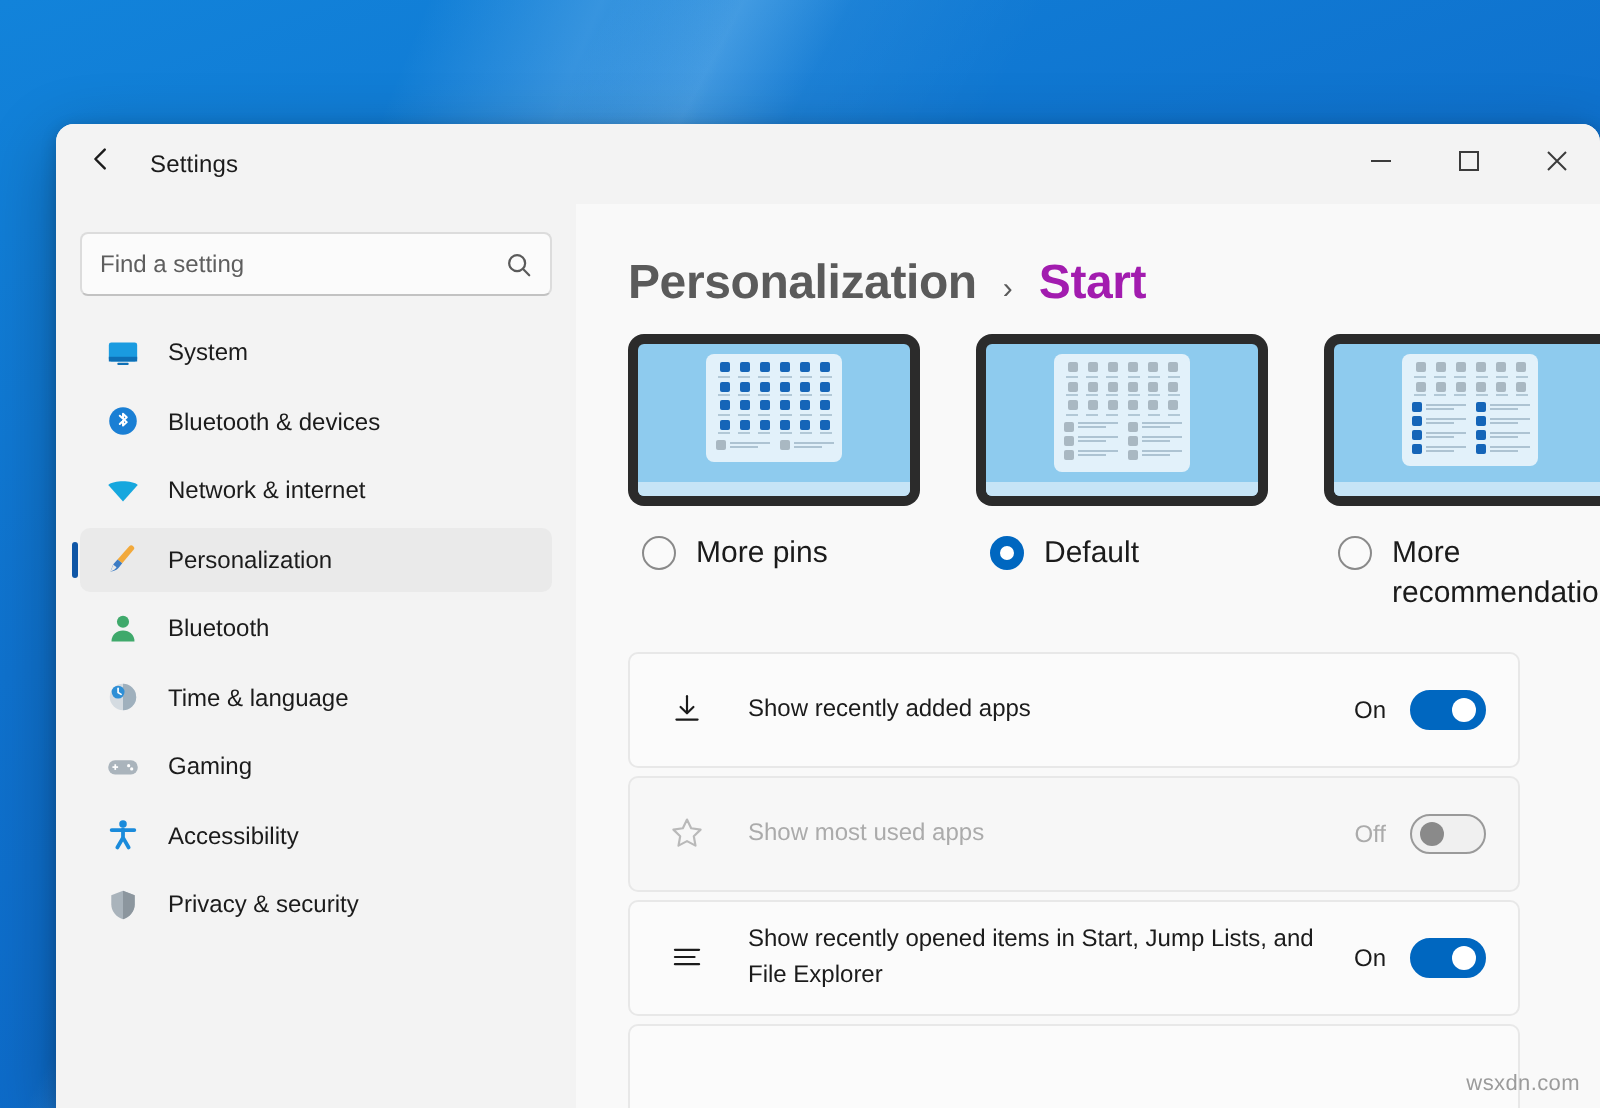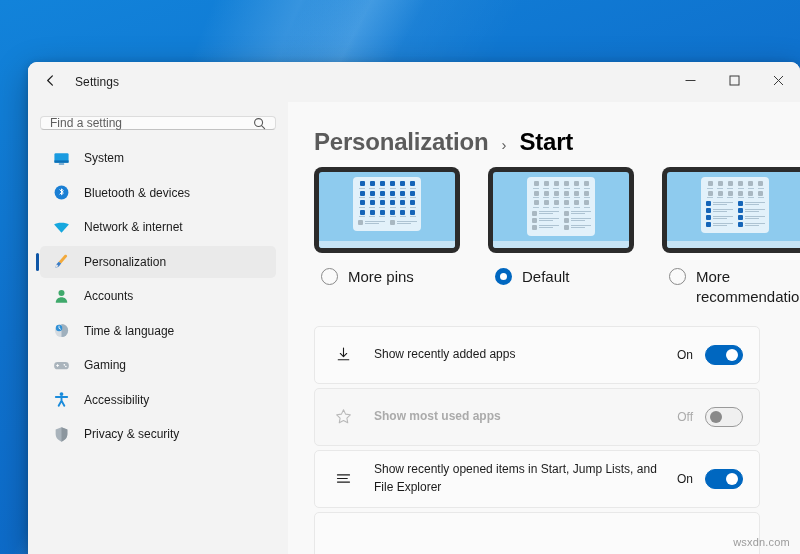--- a/index.html
+++ b/index.html
@@ -69,21 +69,21 @@
   }
   .avatar .torso {
     position: absolute; width: 24px; height: 13px; left: 10px; top: 25px;
     background: #8A8A8A; border-radius: 12px 12px 3px 3px;
   }
   .acct-text { margin-left: 13px; line-height: 1.25; }
   .acct-name { font-size: 12px; font-weight: bold; color: #1b1b1b; }
   .acct-sub { font-size: 11.5px; color: #414141; margin-top: 1px; }
 
   .searchbox {
-    margin: 14px 4px 0 4px; height: 14px; background: #FBFBFB;
+    margin: 14px 4px 0 4px; height: 32px; background: #FBFBFB;
     border: 1px solid #DCDCDC; border-bottom-color: #C2C2C2;
     border-radius: 4px; display: flex; align-items: center; padding: 0 9px;
   }
   .searchbox .ph { font-size: 12px; color: #5E5E5E; flex: 1; }
   .searchbox .sicon { color: #5A5A5A; display: flex; }
 
   .navlist { margin-top: 12px; }
   .navitem {
     height: 32px; display: flex; align-items: center; border-radius: 5px;
     margin: 0 4px 2.5px 4px; padding-left: 12px; position: relative;
@@ -101,21 +101,21 @@
 
   
   .main {
     flex: 1; background: #F9F9F9; position: relative; overflow: hidden;
     padding: 0 0 0 0;
   }
   .main-inner { padding: 26px 24px 0 26px; }
   .breadcrumb { display: flex; align-items: baseline; }
   .bc-parent { font-size: 24px; color: #5B5B5B; font-weight: bold; letter-spacing: -.2px; }
   .bc-sep { font-size: 15px; color: #5B5B5B; margin: 0 13px; }
-  .bc-current { font-size: 24px; color: #000000; font-weight: bold; letter-spacing: -.2px; }
+  .bc-current { font-size: 24px; color: #a21caf; font-weight: bold; letter-spacing: -.2px; }
 
   .section-label { font-size: 12px; color: #1b1b1b; margin-top: 22px; }
 
   .cards { display: flex; gap: 28px; margin-top: 11px; }
   .card-col { width: 146px; }
   .preview {
     width: 146px; height: 86px; background: #2B2B2B; border-radius: 8px;
     padding: 5px 5px 5px 5px;
   }
   .screen {
@@ -163,21 +163,21 @@
     min-height: 58px; display: flex; align-items: center;
     padding: 0 16px 0 18px; margin-bottom: 4px;
   }
   .srow.disabled { background: #F7F7F7; }
   .srow .ricon {
     width: 20px; flex: 0 0 20px; margin-right: 21px; color: #1b1b1b;
     display: flex; align-items: center; justify-content: center;
   }
   .srow.disabled .ricon { color: #B9B9B9; }
   .srow .rlabel { flex: 1; font-size: 12px; color: #1b1b1b; line-height: 1.45; padding-right: 14px; }
-  .srow.disabled .rlabel { color: #ABABAB; font-weight: bold; }
+  .srow.disabled .rlabel { color: #ABABAB; }
   .srow .rstate { font-size: 12px; color: #1b1b1b; margin-right: 12px; }
   .srow.disabled .rstate { color: #ABABAB; }
   .toggle {
     width: 38px; height: 20px; border-radius: 11px; position: relative; flex: 0 0 38px;
     background: #0067C0; border: 1px solid #0067C0;
   }
   .toggle .knob {
     position: absolute; width: 12px; height: 12px; border-radius: 50%;
     background: #FFFFFF; top: 3px; right: 4px;
   }
@@ -284,21 +284,21 @@
         </div>
 
 
         <div class="navitem">
           <span class="navicon">
             <svg width="17" height="17" viewBox="0 0 18 18">
               <circle cx="9" cy="5.2" r="3.2" fill="#3FA96B"></circle>
               <path d="M2.9 15.6 C2.9 12.1 5.6 9.8 9 9.8 C12.4 9.8 15.1 12.1 15.1 15.6 Z" fill="#3FA96B"></path>
             </svg>
           </span>
-          <span class="navlabel">Accounts</span>
+          <span class="navlabel">Bluetooth</span>
         </div>
 
         <div class="navitem">
           <span class="navicon">
             <svg width="17" height="17" viewBox="0 0 18 18">
               <circle cx="9" cy="9" r="7" fill="#D4DBE1"></circle>
               <path d="M9 2 A7 7 0 0 1 9 16 Z" fill="#9FB0BD"></path>
               <circle cx="6.4" cy="6.4" r="3.4" fill="#2E8FD6"></circle>
               <path d="M6.4 4.4 V6.6 L8 7.6" stroke="#fff" stroke-width="0.9" fill="none" stroke-linecap="round"></path>
             </svg>

